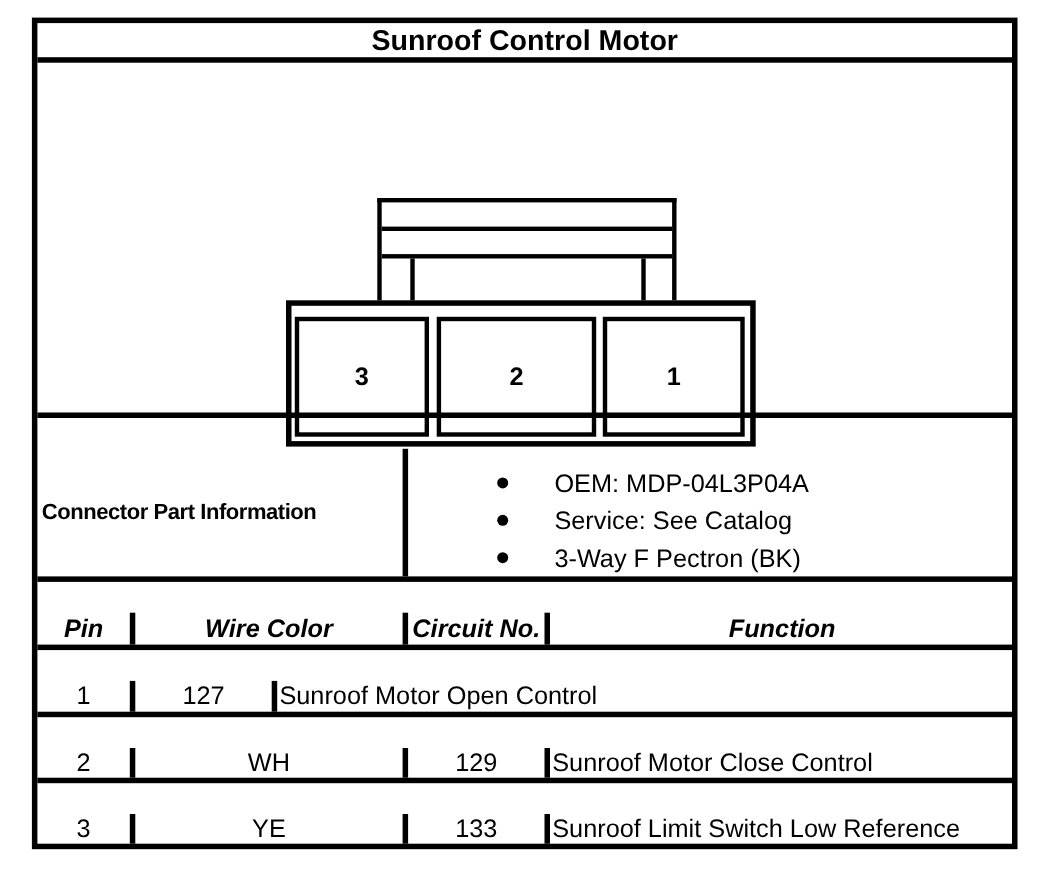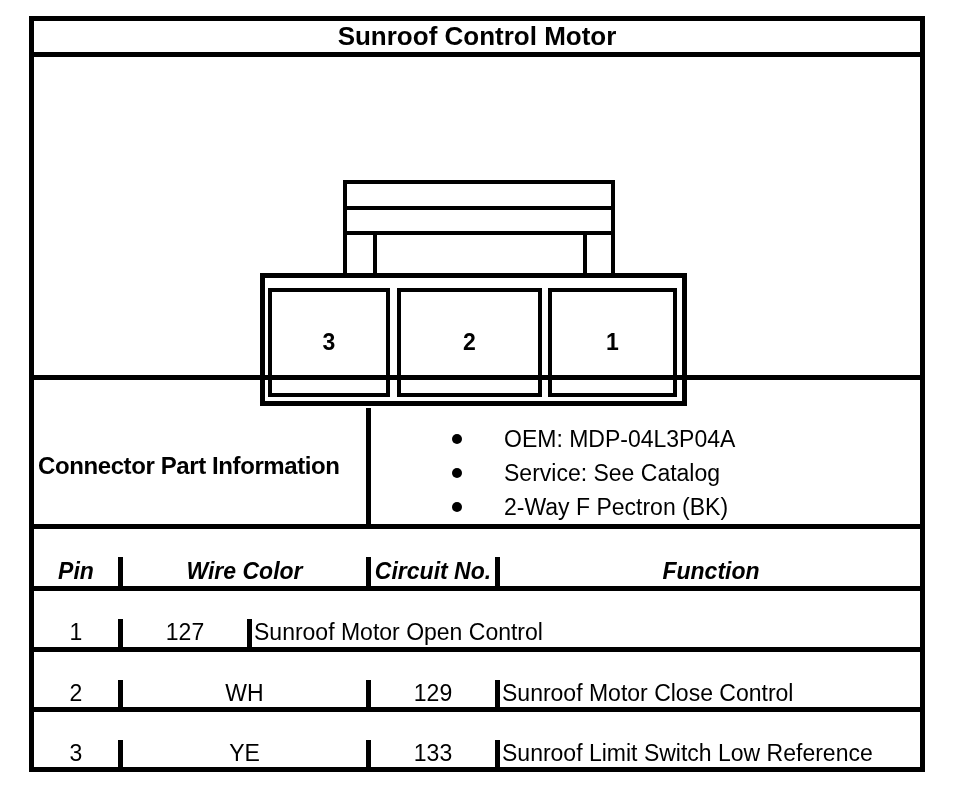--- a/index.html
+++ b/index.html
@@ -29,21 +29,21 @@
             display:flex; align-items:center; justify-content:center;
             font-weight:bold; font-size:23px; }
   .pin-3 { left:3px;   width:122px; }
   .pin-2 { left:132px; width:145px; }
   .pin-1 { left:283px; width:129px; }
 
   
   .info-row { height:150px; display:flex; }
   .info-label { width:337px; border-right:5px solid #000; display:flex;
                 align-items:center; padding-left:4px; font-weight:bold;
-                font-size:24px; letter-spacing:-0.4px; white-space:nowrap; }
+                font-size:20px; letter-spacing:-0.4px; white-space:nowrap; }
   .info-bullets { flex:1; padding-top:14px;padding-left:31px; }
   .bullet-line { display:flex; align-items:center; height:34px; font-size:23px; white-space:nowrap; }
   .dot { width:10px; height:10px; border-radius:50%; background:#000;
          margin-left:50px; margin-right:42px; flex:none; }
 
   
   .thead, .trow { display:flex; align-items:stretch; }
   .thead { height:43px; font-weight:bold; font-size:23px;font-style:italic; }
   .trow  { font-size:23px; }
   .trow-1 { height:43px; }
@@ -91,21 +91,21 @@
       <div class="bullet-line">
         <span class="dot"></span>
         <span>OEM: MDP-04L3P04A</span>
       </div>
       <div class="bullet-line">
         <span class="dot"></span>
         <span>Service: See Catalog</span>
       </div>
       <div class="bullet-line">
         <span class="dot"></span>
-        <span>2-Way F Pectron (BK)</span>
+        <span>3-Way F Pectron (BK)</span>
       </div>
     </div>
   </div>
 
   <div class="row thead">
     <div class="c c-pin">Pin</div>
     <div class="c c-wire">Wire Color</div>
     <div class="c c-circuit">Circuit No.</div>
     <div class="c c-func" style="justify-content:center;">Function</div>
   </div>

